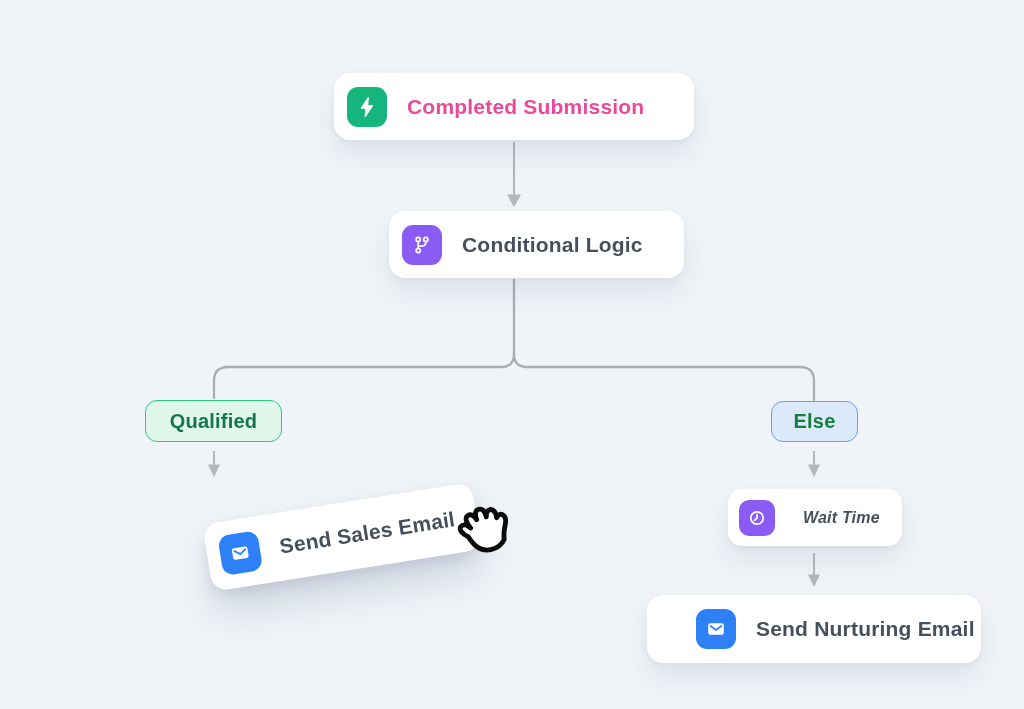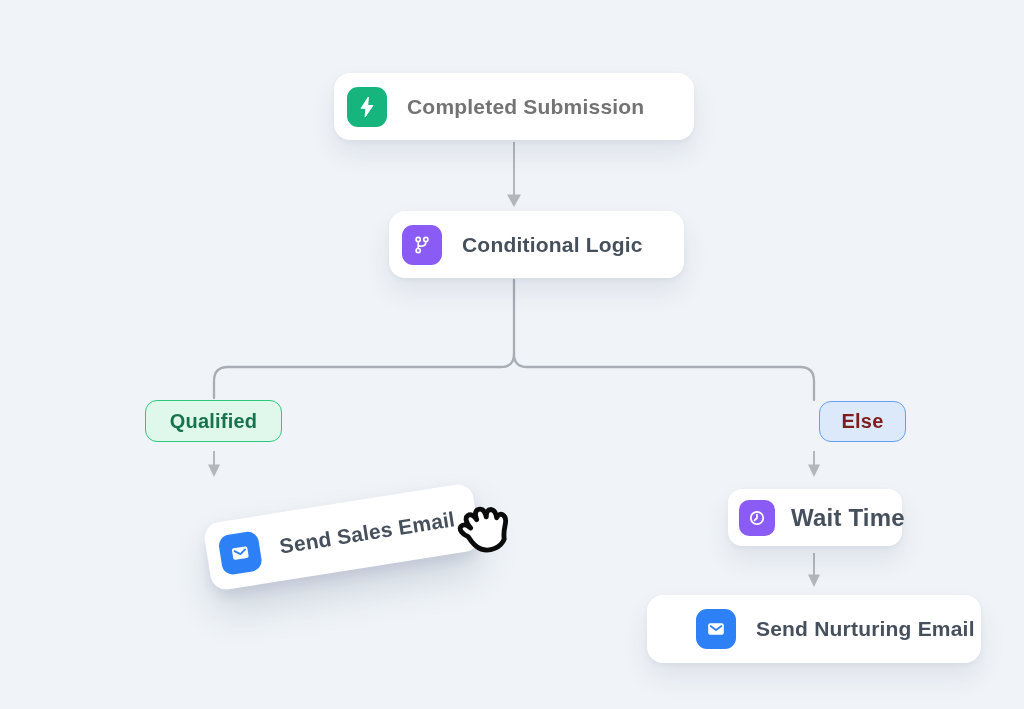--- a/index.html
+++ b/index.html
@@ -43,26 +43,27 @@
 
   .label-lg {
     margin-left: 20px;
     font-size: 21px;
     font-weight: 600;
     color: #46505d;
     letter-spacing: .2px;
     white-space: nowrap;
   }
   .label-sm {
-    margin-left: 16px;
-    font-size: 24px;
+    margin-left: 28px;
+    font-size: 16px;
     font-weight: 600;
     color: #4a5462;
     letter-spacing: .2px;
     white-space: nowrap;
+    font-style: italic;
   }
 
   .badge {
     position: absolute;
     display: flex;
     align-items: center;
     justify-content: center;
     border-radius: 12px;
     border: 1.5px solid transparent;
     box-sizing: border-box;
@@ -111,41 +112,41 @@
     <path d="M814 553 L814 575" stroke="#b3b6bb" stroke-width="2" fill="none"></path>
     <path d="M814 587 L808 574.5 L820 574.5 Z" fill="#b3b6bb"></path>
   </svg>
 
   <div class="node pos-trigger">
     <span class="icon icon-lg" style="background: rgb(23, 181, 126);">
       <svg width="24" height="24" viewBox="0 0 24 24">
         <polygon points="13.4,2 6.1,13.3 10.9,13.3 10.1,22 17.9,10.5 12.7,10.5" fill="#ffffff" stroke="#ffffff" stroke-width="1" stroke-linejoin="round"></polygon>
       </svg>
     </span>
-    <span class="label-lg" style="color: #737373;">Completed Submission</span>
+    <span class="label-lg" style="color: #ec4899;">Completed Submission</span>
   </div>
 
   <div class="node pos-condition">
     <span class="icon icon-lg" style="background: rgb(138, 92, 245);">
       <svg width="24" height="24" viewBox="0 0 24 24" fill="none" stroke="#ffffff" stroke-width="1.7" stroke-linecap="round">
         <circle cx="8.2" cy="6.4" r="2.1"></circle>
         <circle cx="15.8" cy="6.4" r="2.1"></circle>
         <circle cx="8.2" cy="17.6" r="2.1"></circle>
         <path d="M8.2 8.6 L8.2 15.4"></path>
         <path d="M15.8 8.6 v1.1 c0 2.6 -2.5 3.4 -5.5 3.4 h-1.6"></path>
       </svg>
     </span>
     <span class="label-lg" style="color: rgb(70, 80, 93);">Conditional Logic</span>
   </div>
 
   <div class="badge pos-qualified" style="background: rgb(224, 248, 236); border-color: rgb(45, 199, 126); color: rgb(21, 116, 75);">
     <span>Qualified</span>
   </div>
 
-  <div class="badge pos-else" style="background: rgb(219, 233, 251); border-color: rgb(99, 159, 243); color: #7f1d1d; margin-left: 48px;">
+  <div class="badge pos-else" style="background: rgb(219, 233, 251); border-color: rgb(99, 159, 243); color: #15803d;">
     <span>Else</span>
   </div>
 
   <div class="node lifted pos-sales">
     <span class="icon icon-lg" style="background: rgb(46, 128, 246);">
       <svg width="24" height="24" viewBox="0 0 24 24">
         <rect x="4.2" y="6.2" width="15.6" height="11.6" rx="2" fill="#ffffff"></rect>
         <path d="M6.6 9.1 L12 13 L17.4 9.1" fill="none" stroke="#2e80f6" stroke-width="1.8" stroke-linecap="round" stroke-linejoin="round"></path>
       </svg>
     </span>

